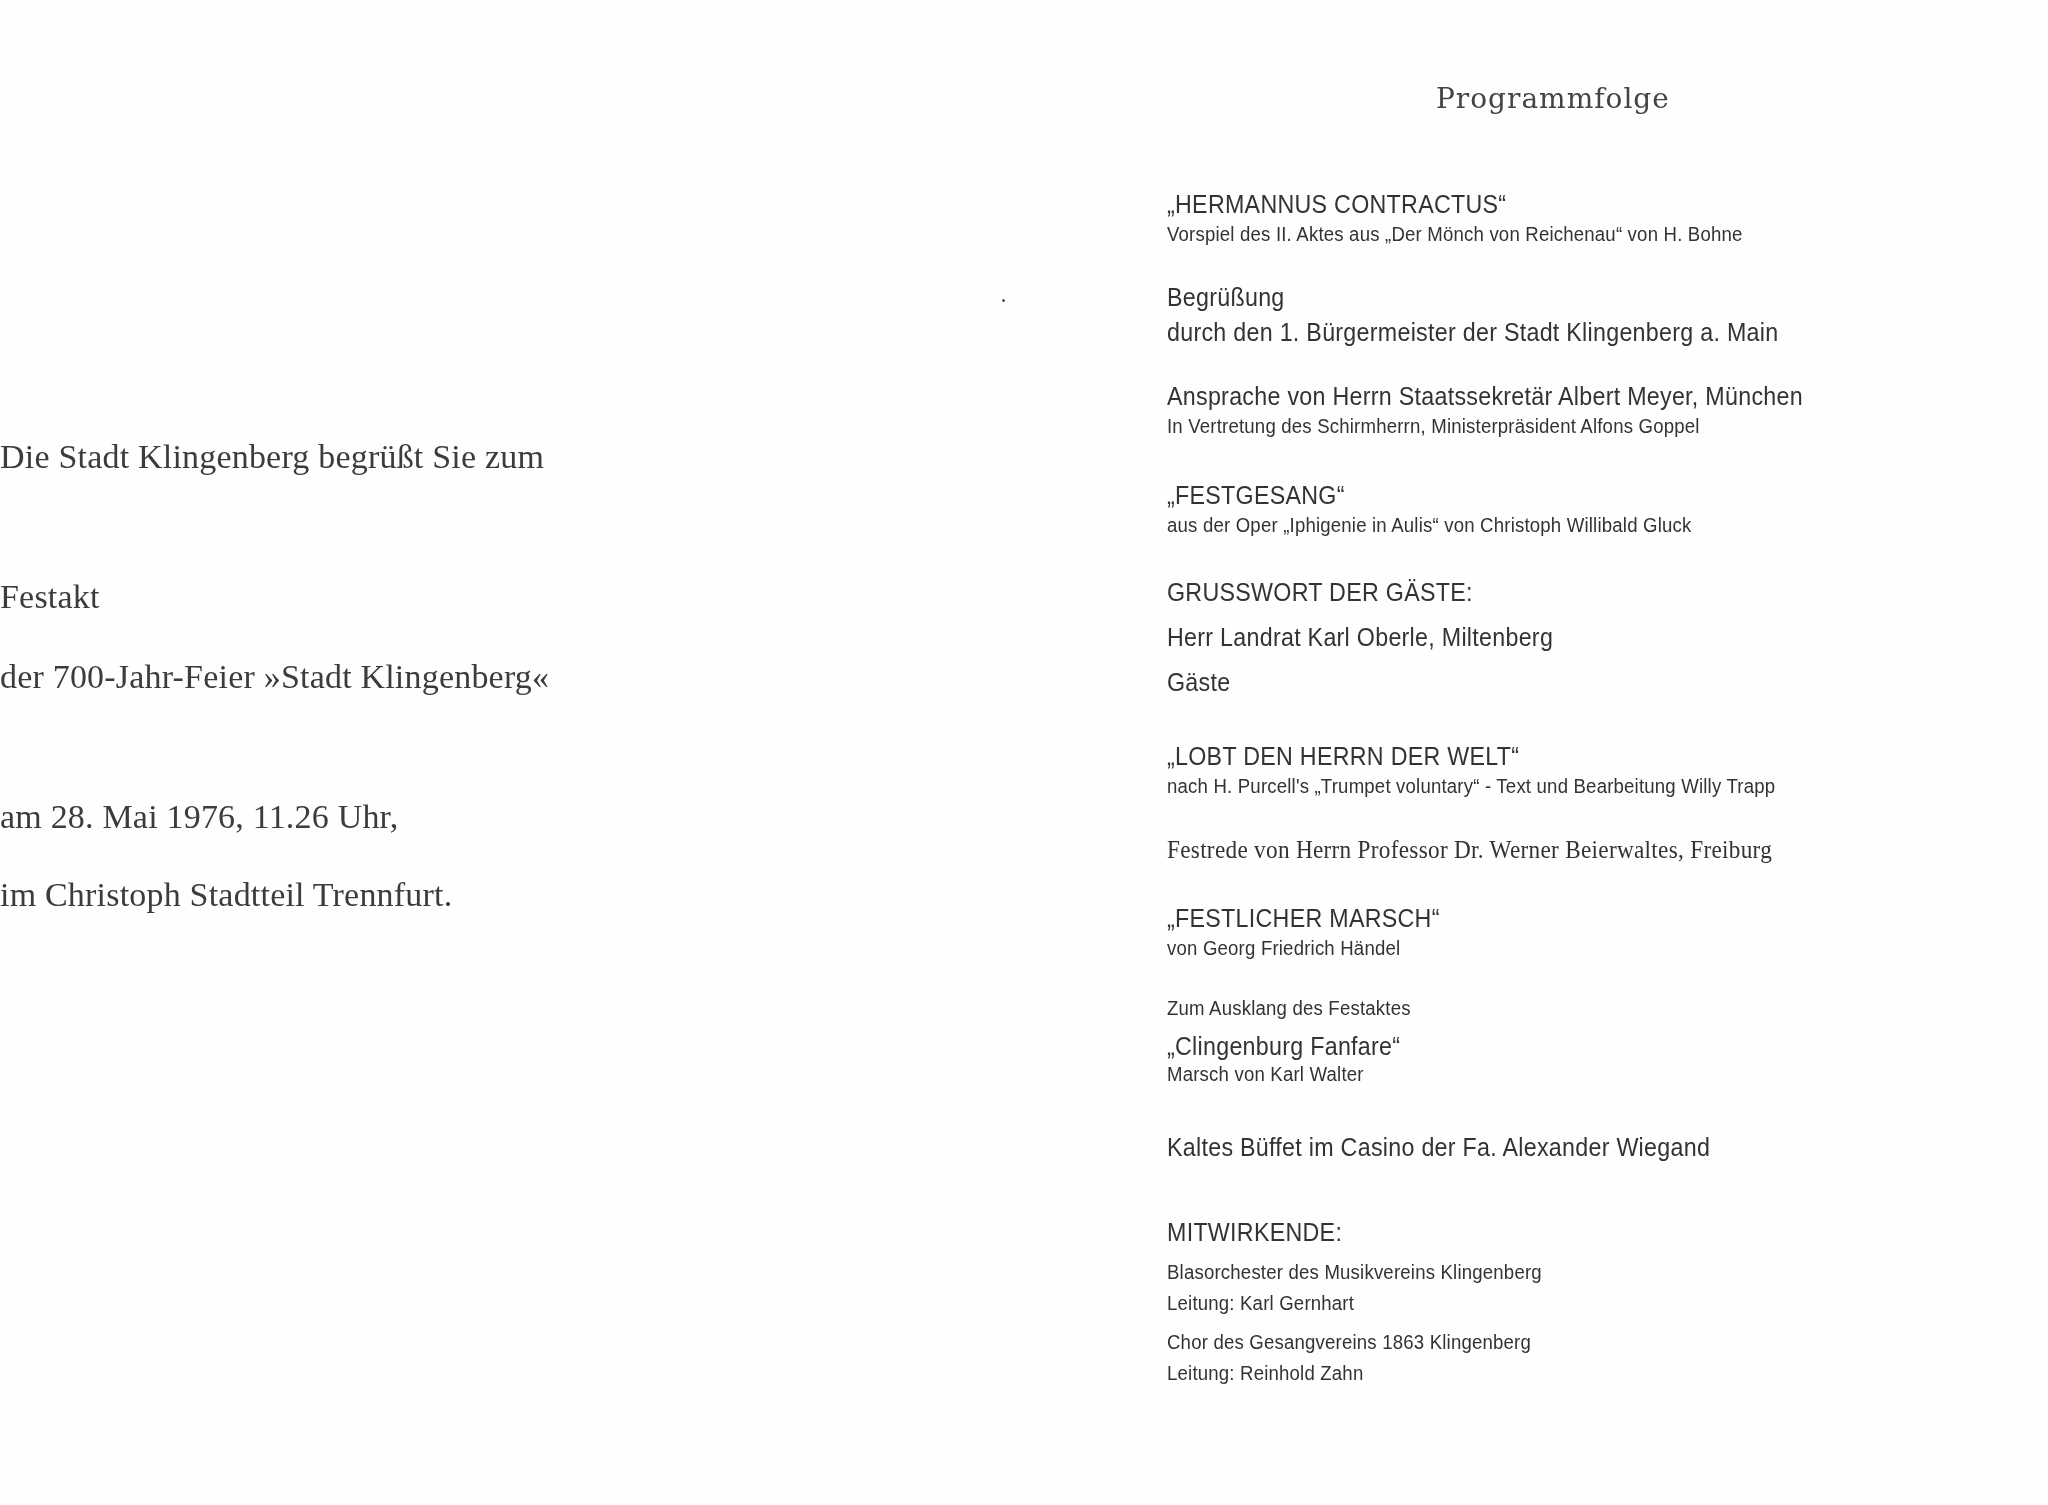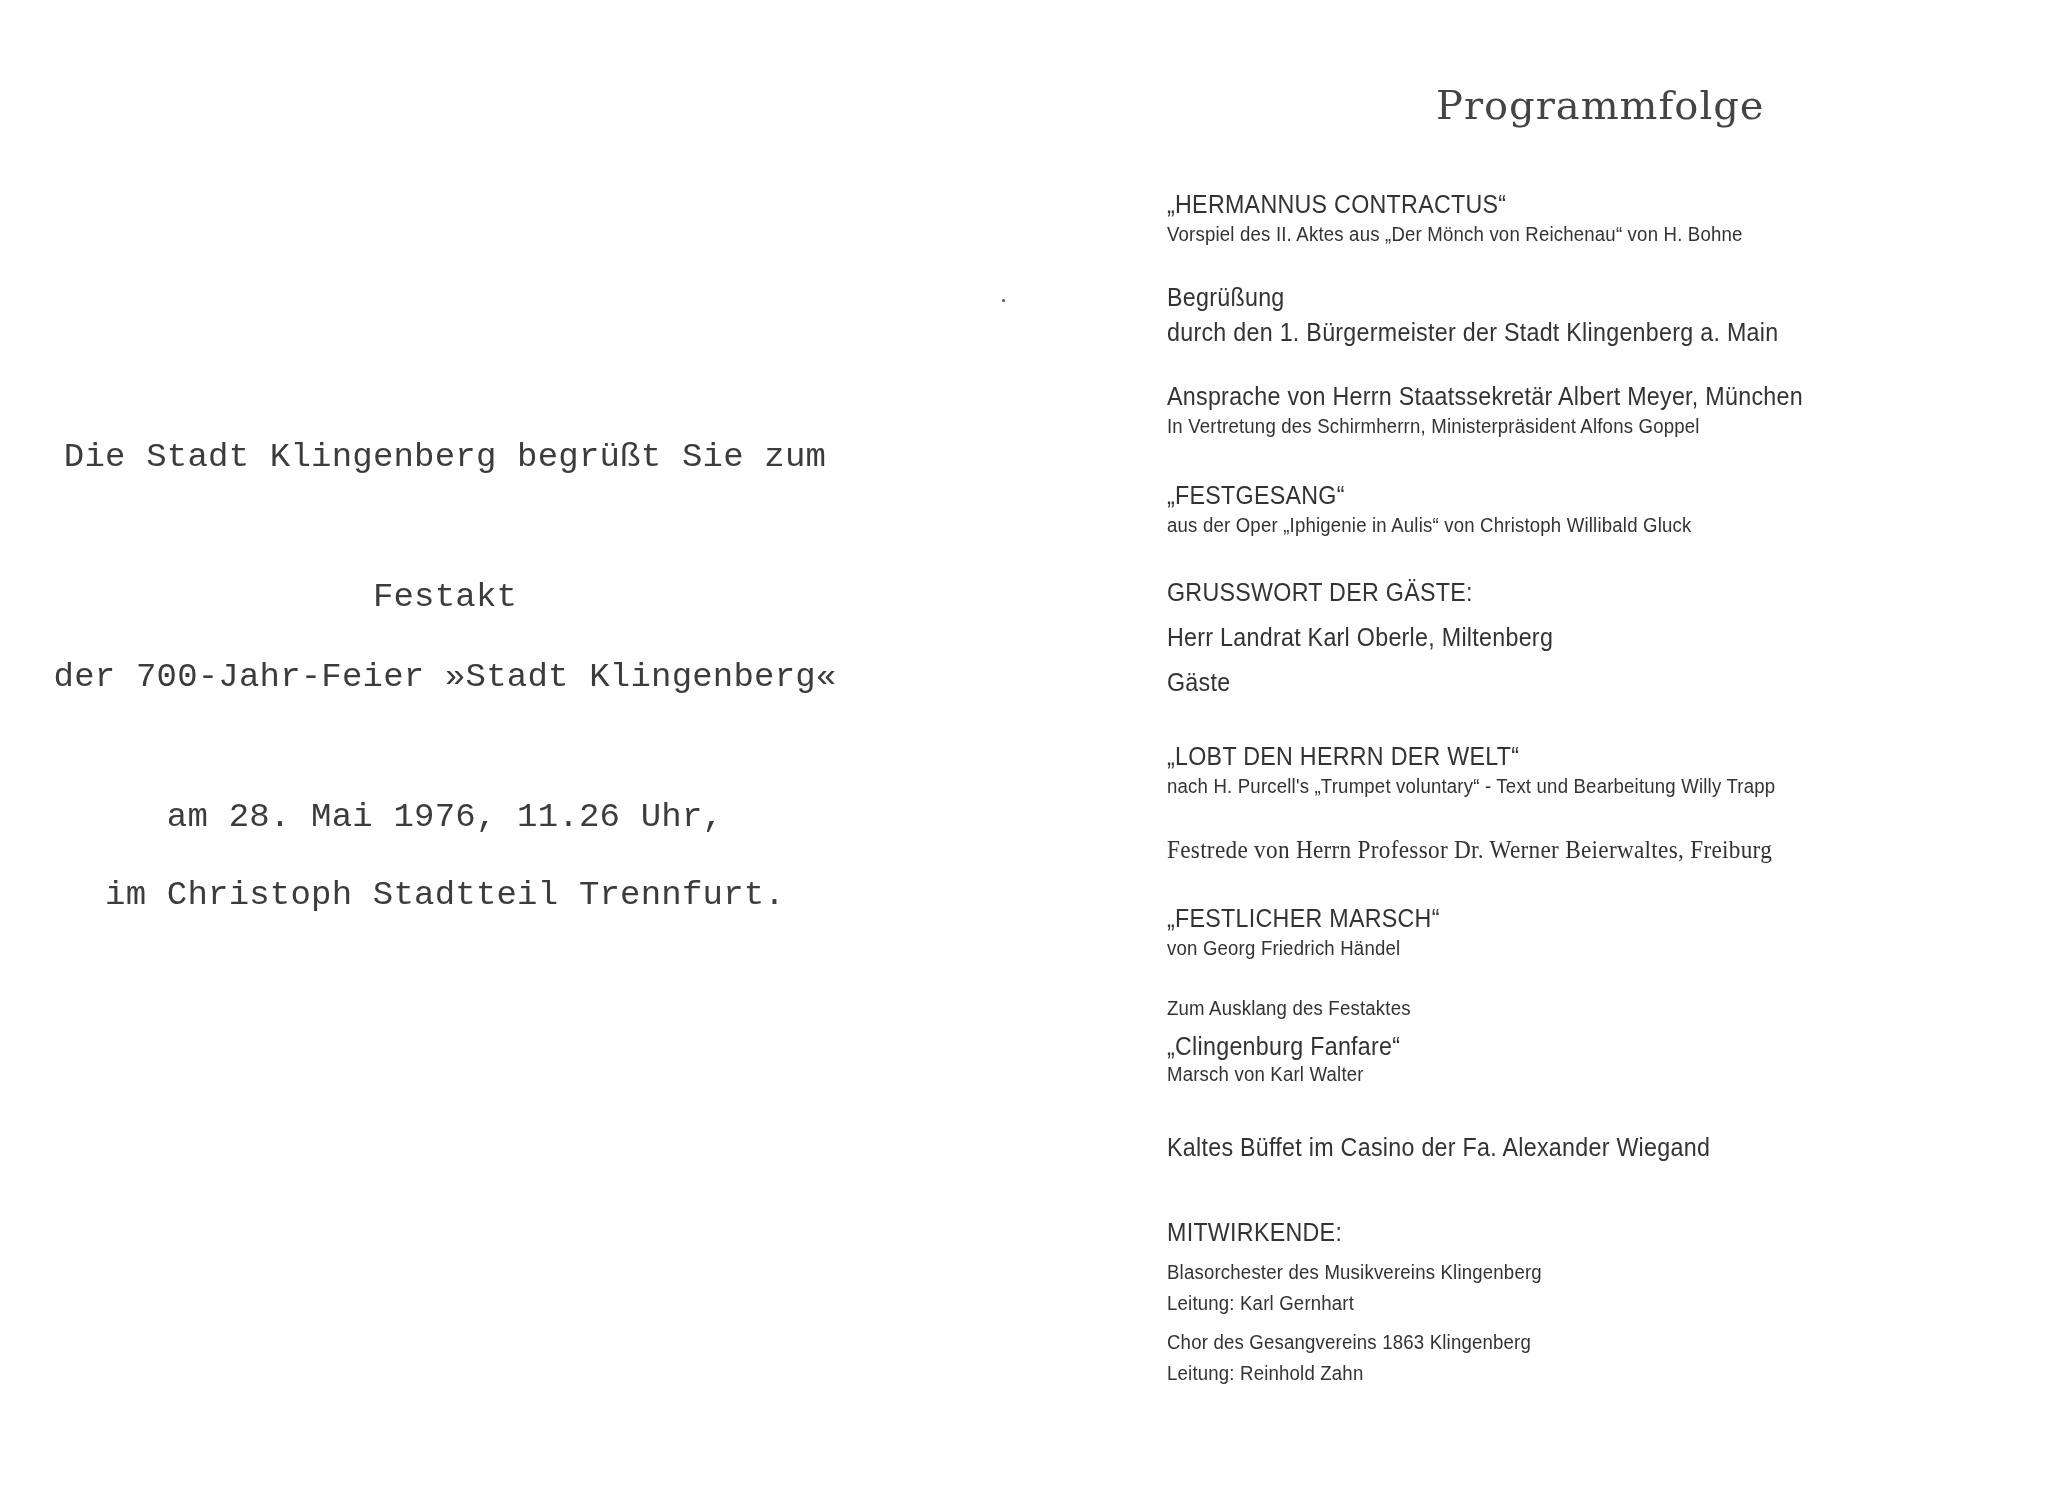--- a/index.html
+++ b/index.html
@@ -22,22 +22,22 @@
     }
     
     .left-panel {
       position: absolute;
       left: 0; top: 0;
       width: 890px; height: 1505px;
     }
     .inv-line {
       position: absolute;
       left: 0; width: 890px;
-      text-align: center;
-      font-family: Liberation Mono, monospace;
+      text-align: left;
+      font-family: Liberation Serif, serif;
       font-weight: 200;
       color: #3c3c3c;
       white-space: nowrap;
       letter-spacing: 0.2px;
     }
     .inv-greeting { top: 438px; font-size: 34px; }
     .inv-festakt  { top: 578px; font-size: 34px; }
     .inv-feier    { top: 658px; font-size: 34px; }
     .inv-date     { top: 798px; font-size: 34px; }
     .inv-place    { top: 876px; font-size: 34px; }
@@ -45,21 +45,21 @@
     
     .right-panel {
       position: absolute;
       left: 1150px; top: 0;
       width: 880px; height: 1505px;
     }
     .prog-title {
       position: absolute;
       left: 286px; top: 82px;
       font-family: "DejaVu Serif", serif;
-      font-size: 40px;
+      font-size: 28px;
       color: #444;
       letter-spacing: 1px;
       white-space: nowrap;
     }
     .item {
       position: absolute;
       left: 17px;
       font-family: "Liberation Sans", sans-serif;
       color: #333;
       white-space: nowrap;

